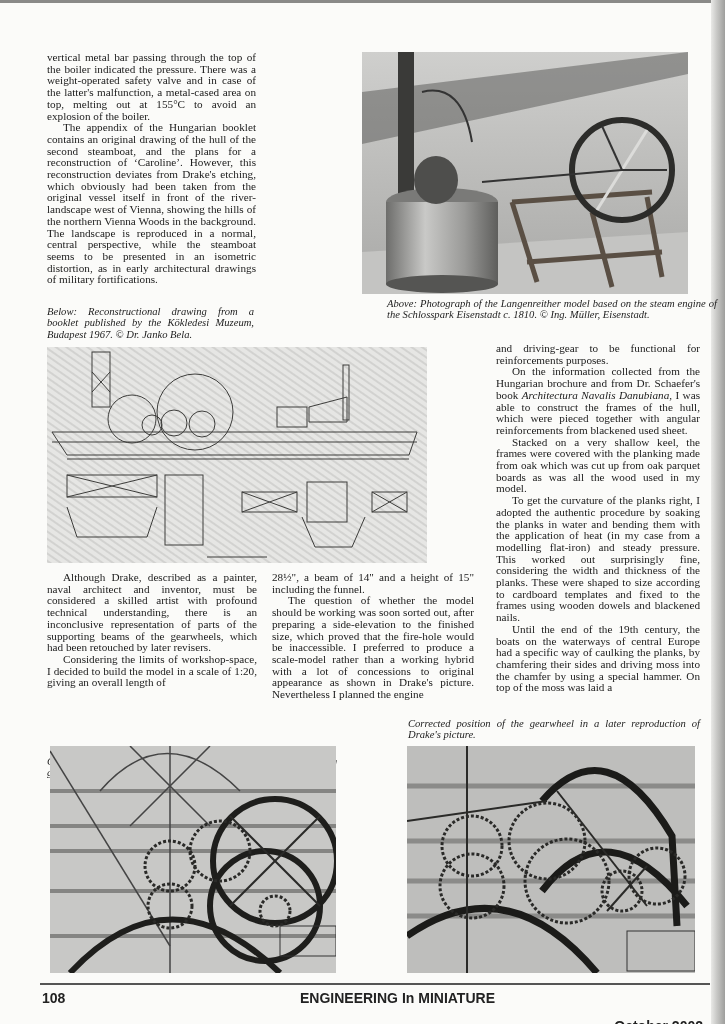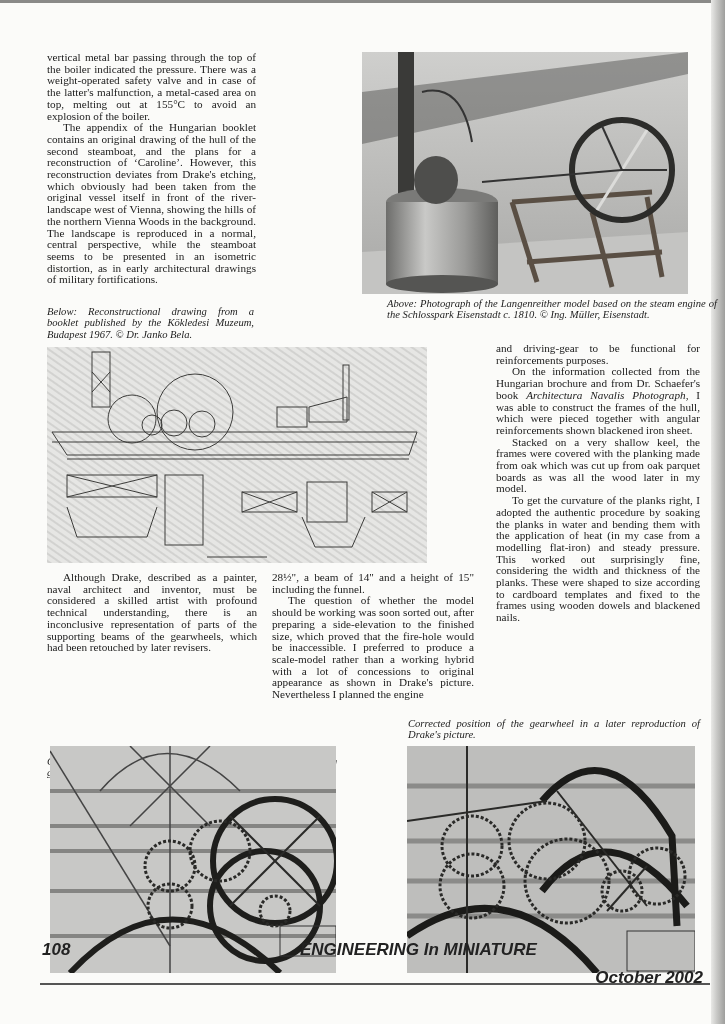--- a/index.html
+++ b/index.html
@@ -12,22 +12,22 @@
     .top-edge { position: absolute; left: 0; top: 0; width: 725px; height: 3px; background: #8a8a88; }
     .right-edge { position: absolute; right: 0; top: 0; width: 14px; height: 1024px;
       background: linear-gradient(to right, #e9e9e7, #c9c9c7 40%, #9e9e9c); }
     .col { position: absolute; font-size: 11.2px; line-height: 11.7px; text-align: justify; }
     .col p { margin: 0; text-indent: 0; }
     .col p.ind { text-indent: 16px; }
     .cap { position: absolute; font-style: italic; font-size: 10.6px; line-height: 11.4px; text-align: justify; color: #222; }
     .fig { position: absolute; overflow: hidden; }
     .fig svg { width: 100%; height: 100%; display: block; }
     .footer-rule { position: absolute; left: 40px; top: 983px; width: 670px; height: 2px; background: #555; }
-    .footer { position: absolute; top: 940px; font-family: "Liberation Sans", "DejaVu Sans", sans-serif;
-      font-weight: bold; font-style: italic; font-size: 17px; color: #222; }
+    .footer { position: absolute; top: 990px; font-family: "Liberation Sans", "DejaVu Sans", sans-serif;
+      font-weight: bold; font-size: 14px; color: #222; }
     .ghost { position: absolute; color: #e7e7e5; font-family: "Liberation Sans", sans-serif; font-weight: bold; }
   </style>
 </head>
 <body>
 
 <div class="top-edge"></div>
 <div class="right-edge"></div>
 
 <div class="ghost" style="left:282px;top:58px;font-size:40px;">&nbsp;</div>
 
@@ -119,32 +119,34 @@
       <rect x="325" y="145" width="35" height="20"></rect>
       <line x1="325" y1="145" x2="360" y2="165"></line>
         <line x1="360" y1="145" x2="325" y2="165"></line>
       <line x1="160" y1="210" x2="220" y2="210"></line>
     </g>
   </svg>
 </div>
 
 <div class="col" style="left:47px;top:572px;width:210px;">
   <p class="ind">Although Drake, described as a painter, naval architect and inventor, must be considered a skilled artist with profound technical understanding, there is an inconclusive representation of parts of the supporting beams of the gearwheels, which had been retouched by later revisers.</p>
+  <p class="ind">Considering the limits of workshop-space, I decided to build the model in a scale of 1:20, giving an overall length of</p>
 </div>
 
 <div class="col" style="left:272px;top:572px;width:202px;">
   <p>28½", a beam of 14" and a height of 15" including the funnel.</p>
   <p class="ind">The question of whether the model should be working was soon sorted out, after preparing a side-elevation to the finished size, which proved that the fire-hole would be inaccessible. I preferred to produce a scale-model rather than a working hybrid with a lot of concessions to original appearance as shown in Drake's picture. Nevertheless I planned the engine</p>
 </div>
 
 <div class="col" style="left:496px;top:343px;width:204px;">
   <p>and driving-gear to be functional for reinforcements purposes.</p>
-  <p class="ind"><span>On the information collected from the Hungarian brochure and from Dr. Schaefer's book </span><i>Architectura Navalis Photograph</i><span>, I was able to construct the frames of the hull, which were pieced together with angular reinforcements shown blackened iron sheet.</span></p>
-  <p class="ind">Stacked on a very shallow keel, the frames were covered with the planking made from oak which was cut up from oak parquet boards as was all the wood later in my model.</p>
+  <p class="ind"><span>On the information collected from the Hungarian brochure and from Dr. Schaefer's book </span><i>Architectura Navalis Danubiana</i><span>, I was able to construct the frames of the hull, which were pieced together with angular reinforcements from blackened used sheet.</span></p>
+  <p class="ind">Stacked on a very shallow keel, the frames were covered with the planking made from oak which was cut up from oak parquet boards as was all the wood used in my model.</p>
   <p class="ind">To get the curvature of the planks right, I adopted the authentic procedure by soaking the planks in water and bending them with the application of heat (in my case from a modelling flat-iron) and steady pressure. This worked out surprisingly fine, considering the width and thickness of the planks. These were shaped to size according to cardboard templates and fixed to the frames using wooden dowels and blackened nails.</p>
+  <p class="ind">Until the end of the 19th century, the boats on the waterways of central Europe had a specific way of caulking the planks, by chamfering their sides and driving moss into the chamfer by using a special hammer. On top of the moss was laid a</p>
 </div>
 
 <div class="cap" style="left:47px;top:718px;width:290px;margin-top:38px;">Cut-out from Drake's original picture, showing the driving gearwheel between the supporting longitudinal beams.</div>
 <div class="cap" style="left:408px;top:718px;width:292px;">Corrected position of the gearwheel in a later reproduction of Drake's picture.</div>
 
 <div class="fig" style="left:50px;top:746px;width:286px;height:227px;background:#cfcfcd;">
   <svg viewBox="0 0 286 227" preserveAspectRatio="none">
     <rect width="286" height="227" fill="#c8c8c6"></rect>
     <g stroke="#6a6a68" stroke-width="4" opacity="0.7">
       <line x1="0" y1="45" x2="286" y2="45"></line>

